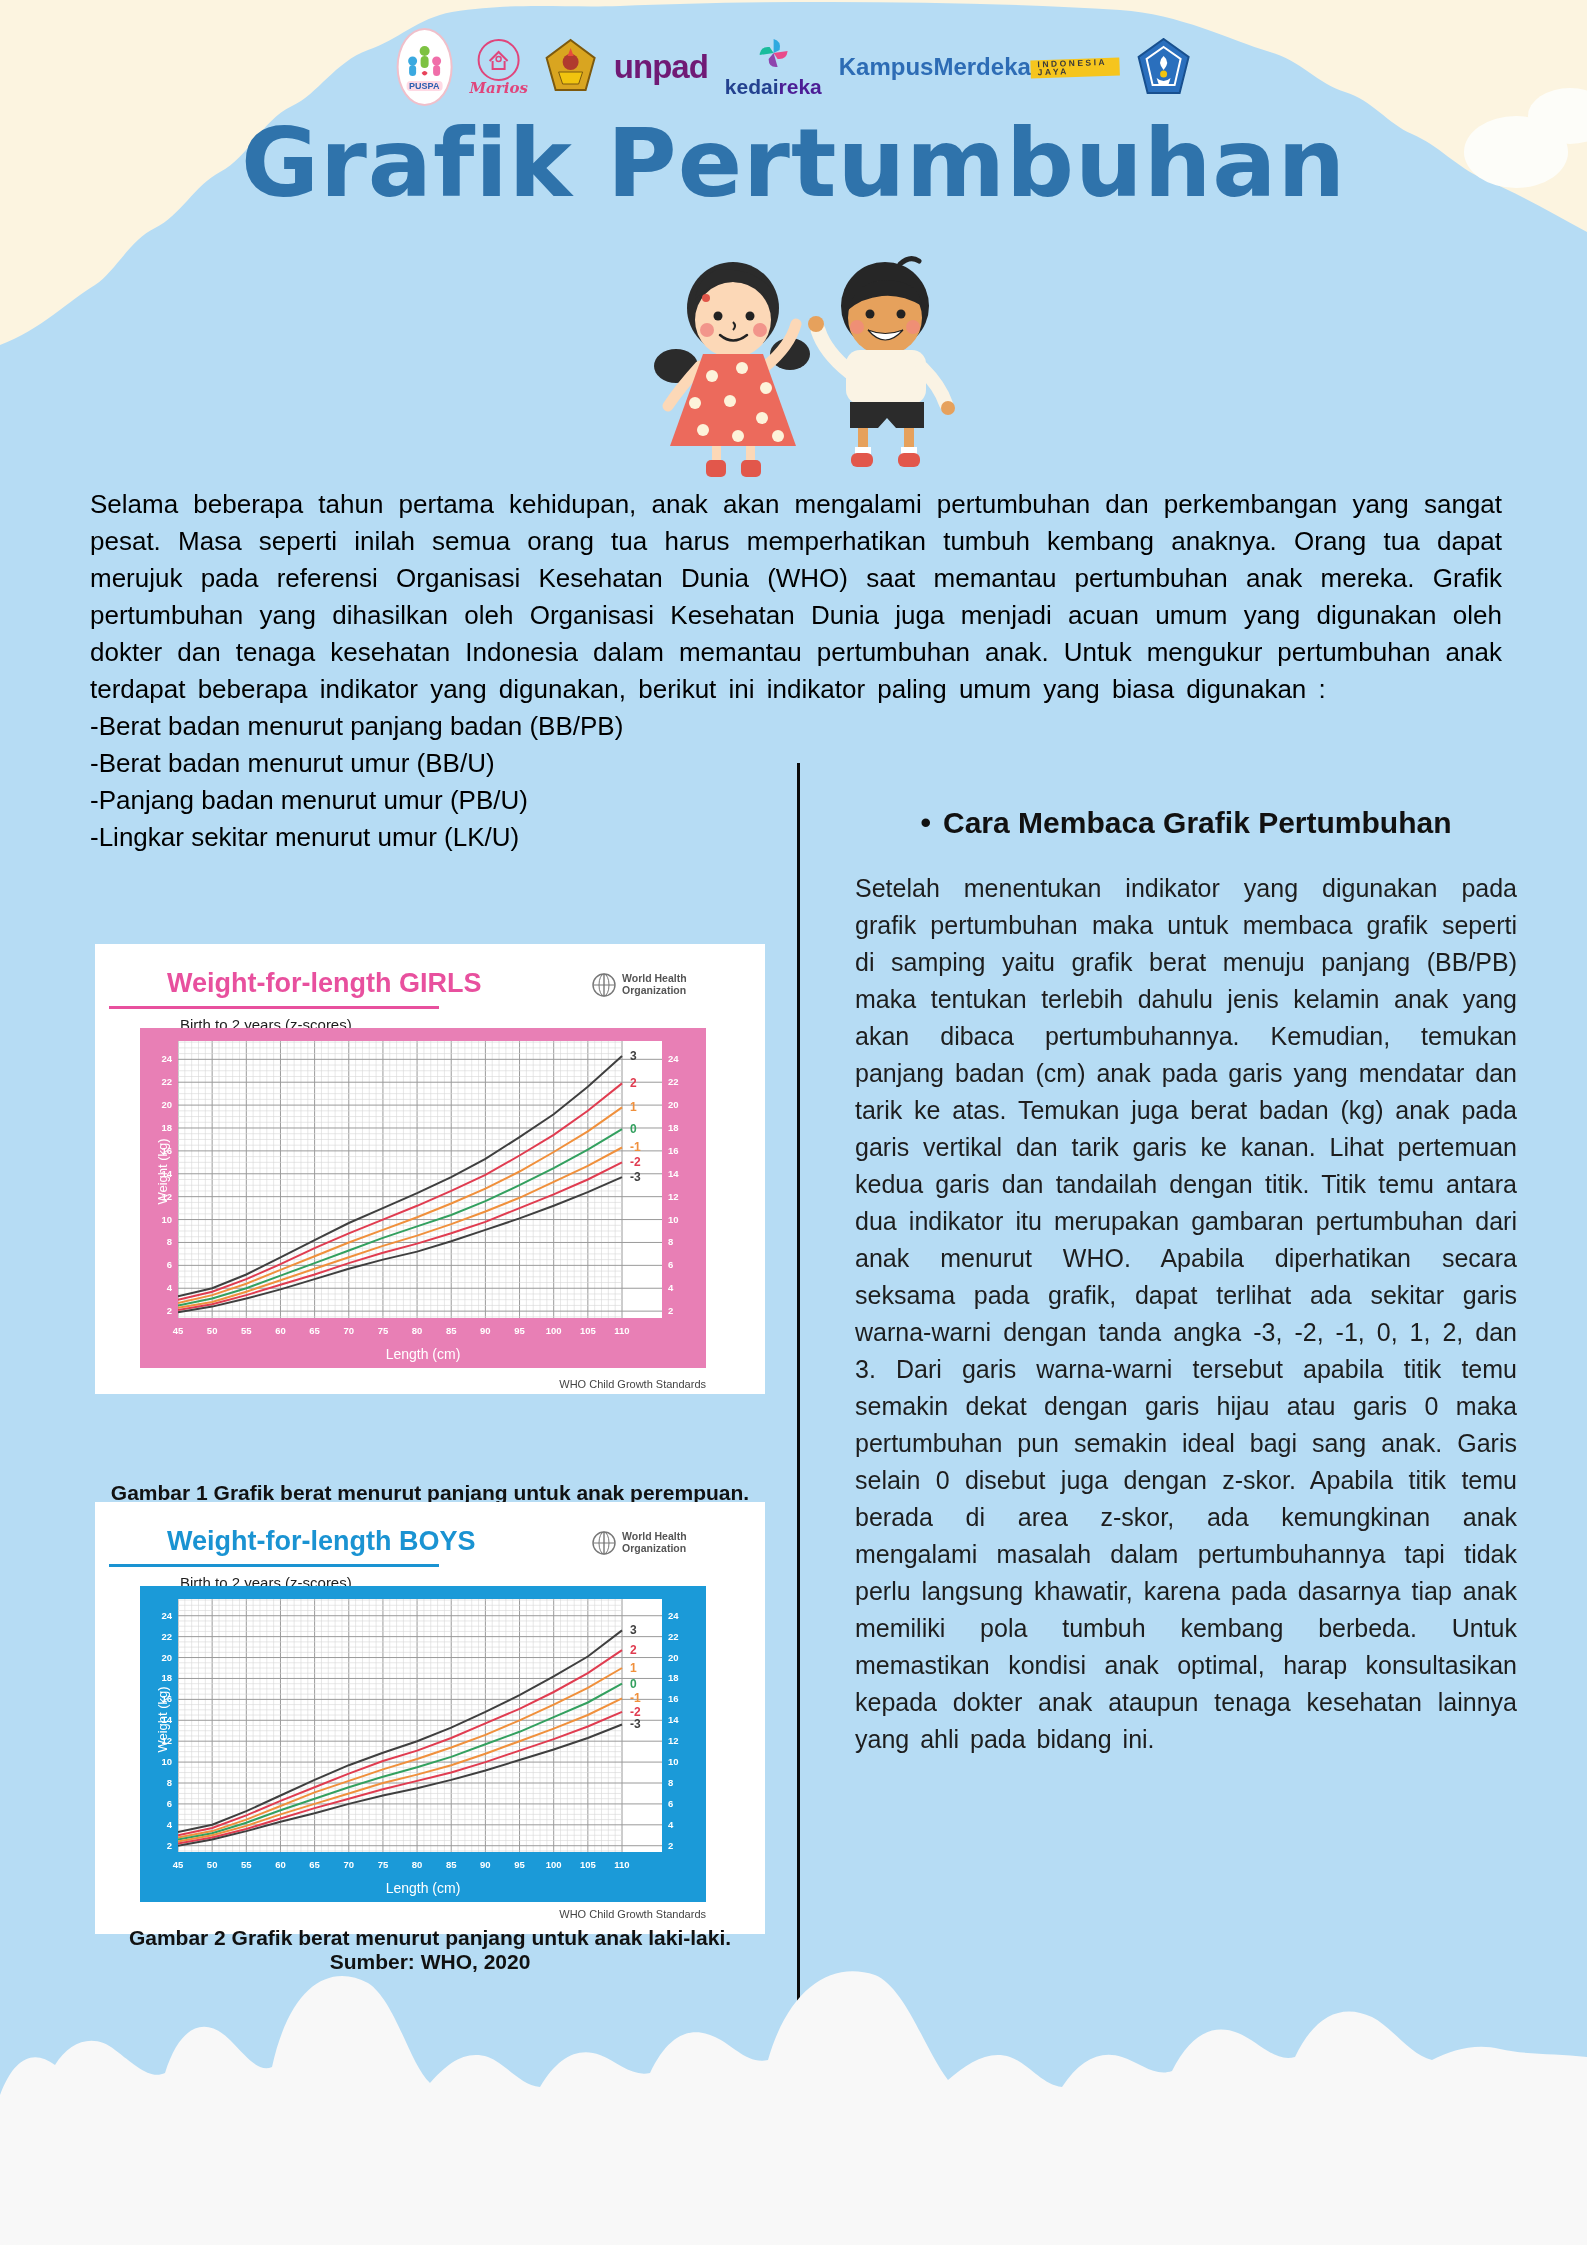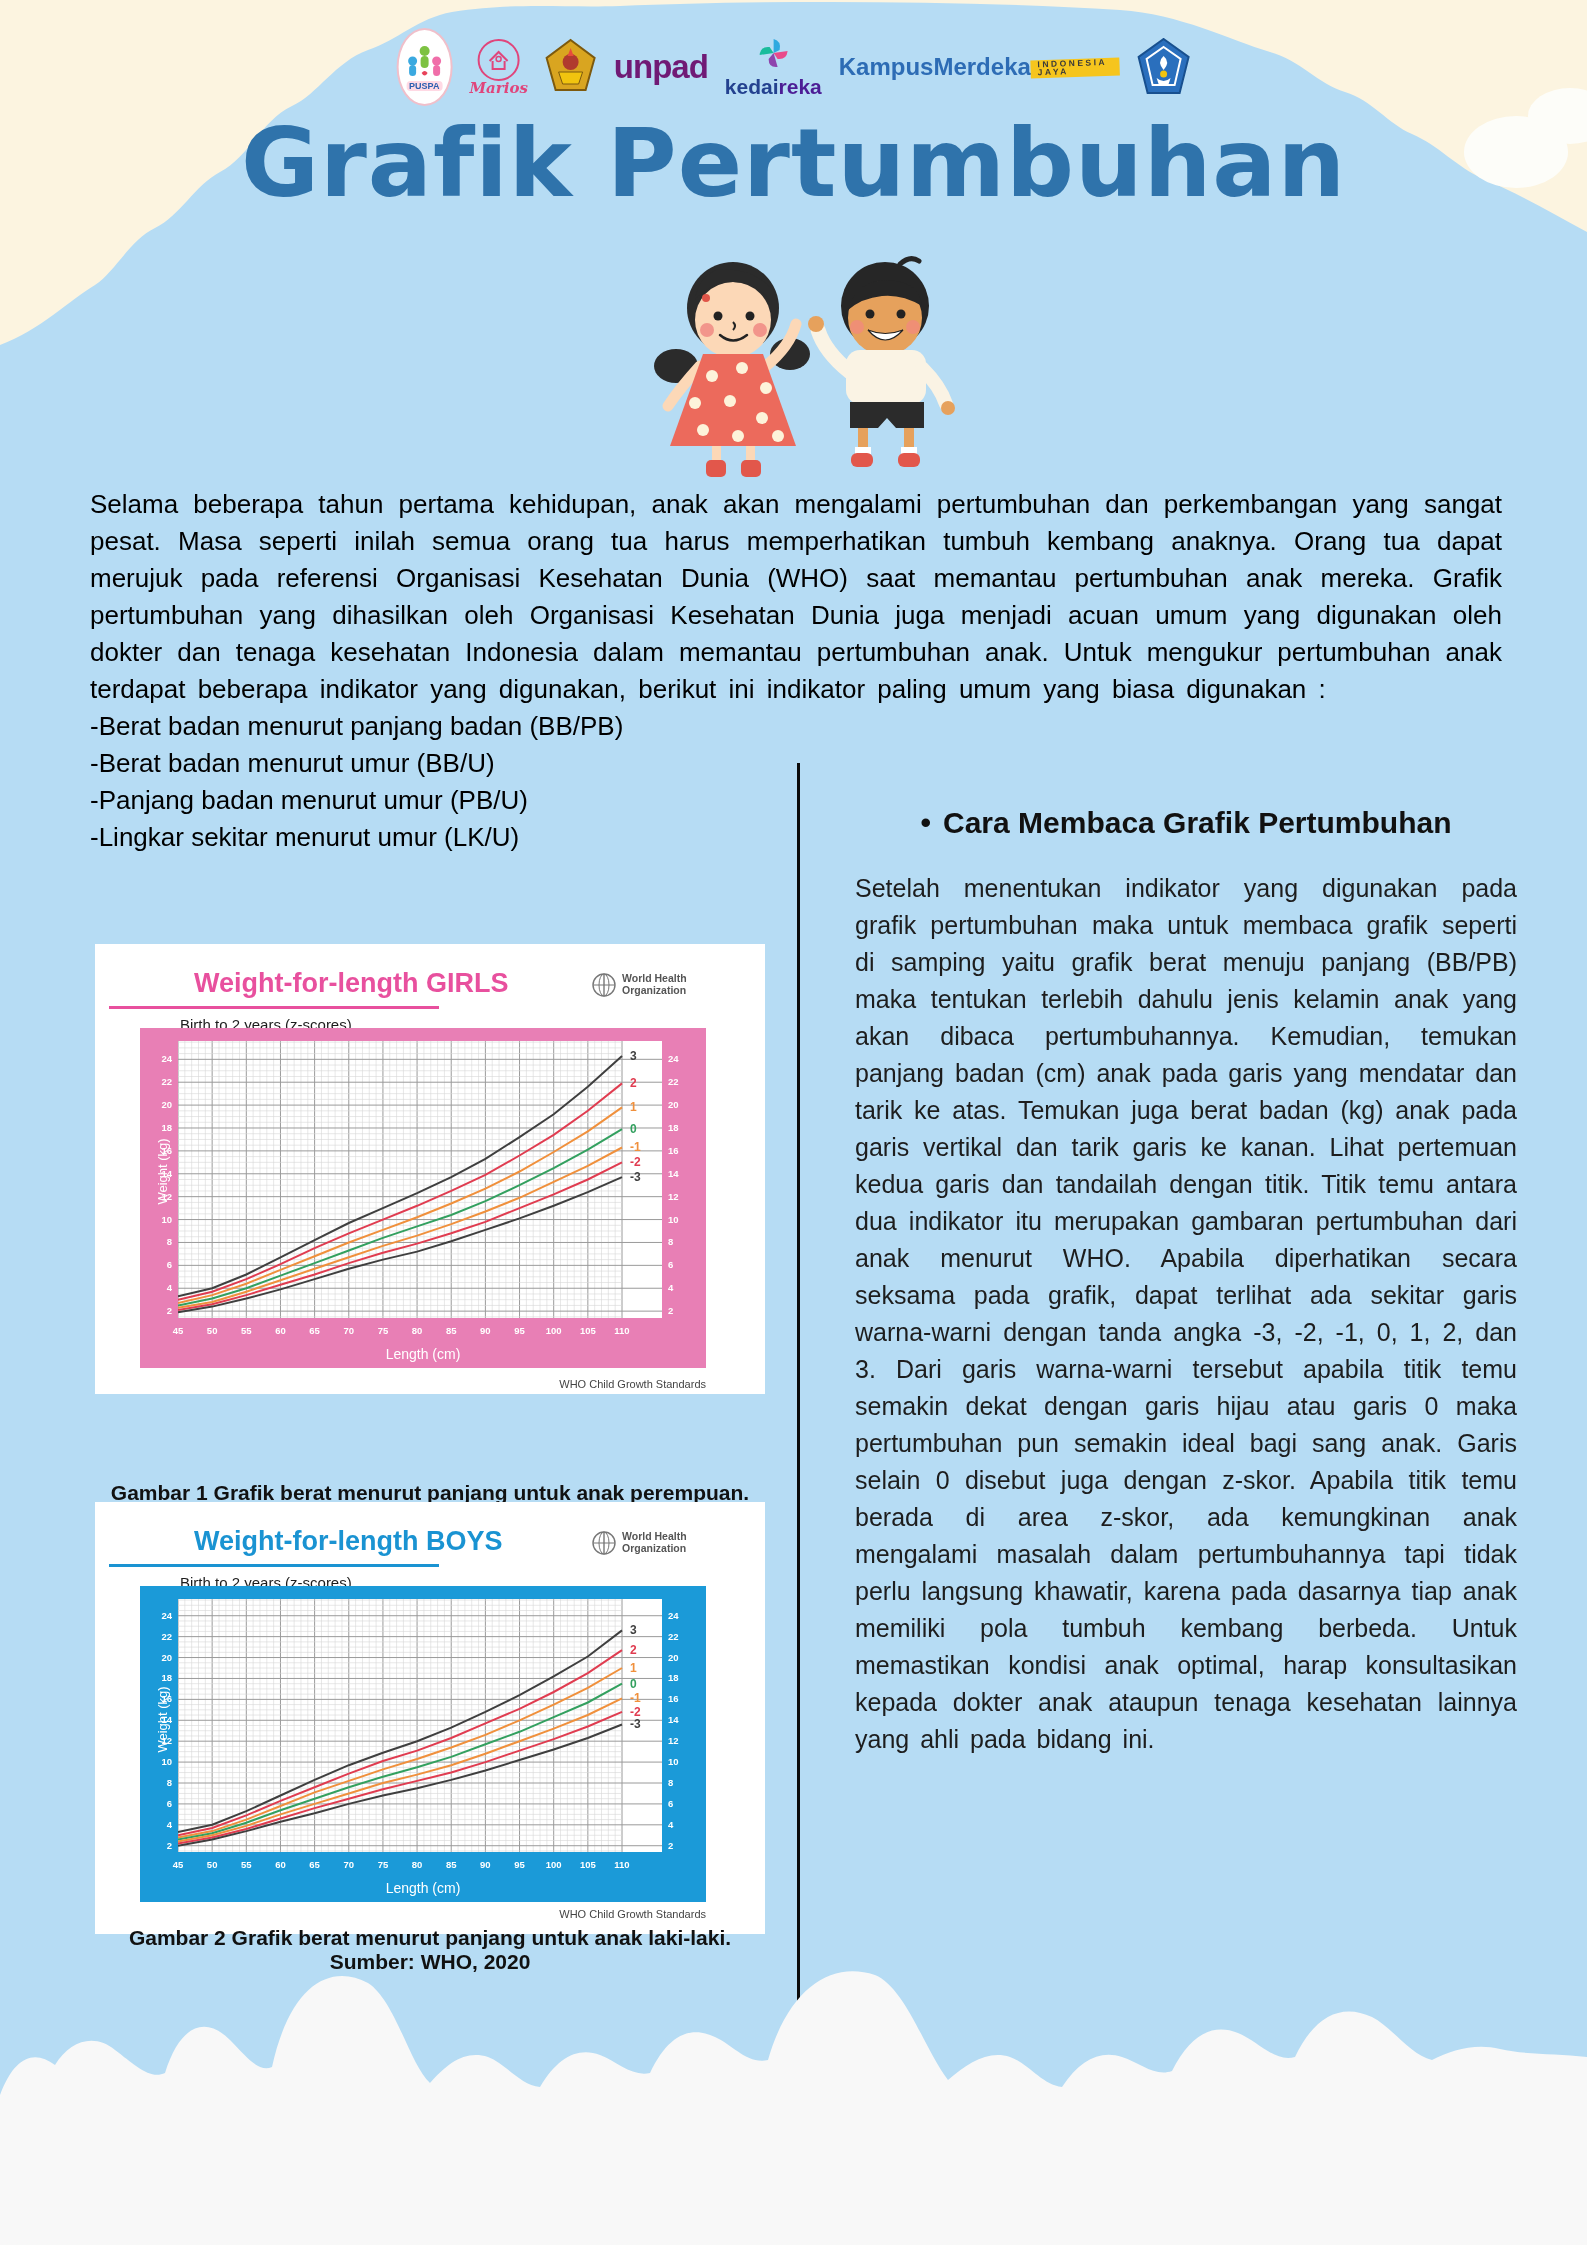--- a/index.html
+++ b/index.html
@@ -33,21 +33,21 @@
   
   #divider{position:absolute;left:797px;top:763px;width:3px;height:1246px;background:#0b0b0b;}
   
   #right-col{position:absolute;left:855px;top:806px;width:662px;color:#111;}
   #right-heading{display:flex;justify-content:center;align-items:baseline;gap:12px;font-size:30px;font-weight:bold;}
   #right-body{margin-top:30px;text-align:justify;font-size:25px;line-height:37px;word-spacing:4px;color:#1d1d1d;}
   
   .chart-card{position:absolute;left:95px;width:670px;background:#ffffff;}
   #card-girls{top:944px;height:450px;}
   #card-boys{top:1486px;height:432px;margin-top:16px;}
-  .figure-title{position:absolute;left:99px;top:24px;font-size:27px;font-weight:800;}
+  .figure-title{position:absolute;left:72px;top:24px;font-size:27px;font-weight:800;}
   .figure-underline{position:absolute;left:14px;top:62px;width:330px;height:3px;}
   .figure-subtitle{position:absolute;left:85px;top:72px;font-size:15px;color:#1c1c1c;}
   .who-logo{position:absolute;left:496px;top:28px;display:flex;align-items:center;gap:5px;}
   .who-text{font-size:10.5px;font-weight:bold;color:#555;line-height:1.1;}
   .chart-frame{position:absolute;left:45px;top:84px;width:566px;}
   #card-girls .chart-frame{height:340px;}
   #card-boys .chart-frame{height:316px;}
   .chart-plot{position:absolute;left:38px;top:13px;width:484px;background:#ffffff;}
   #card-girls .chart-plot{height:277px;}
   #card-boys .chart-plot{height:253px;}

